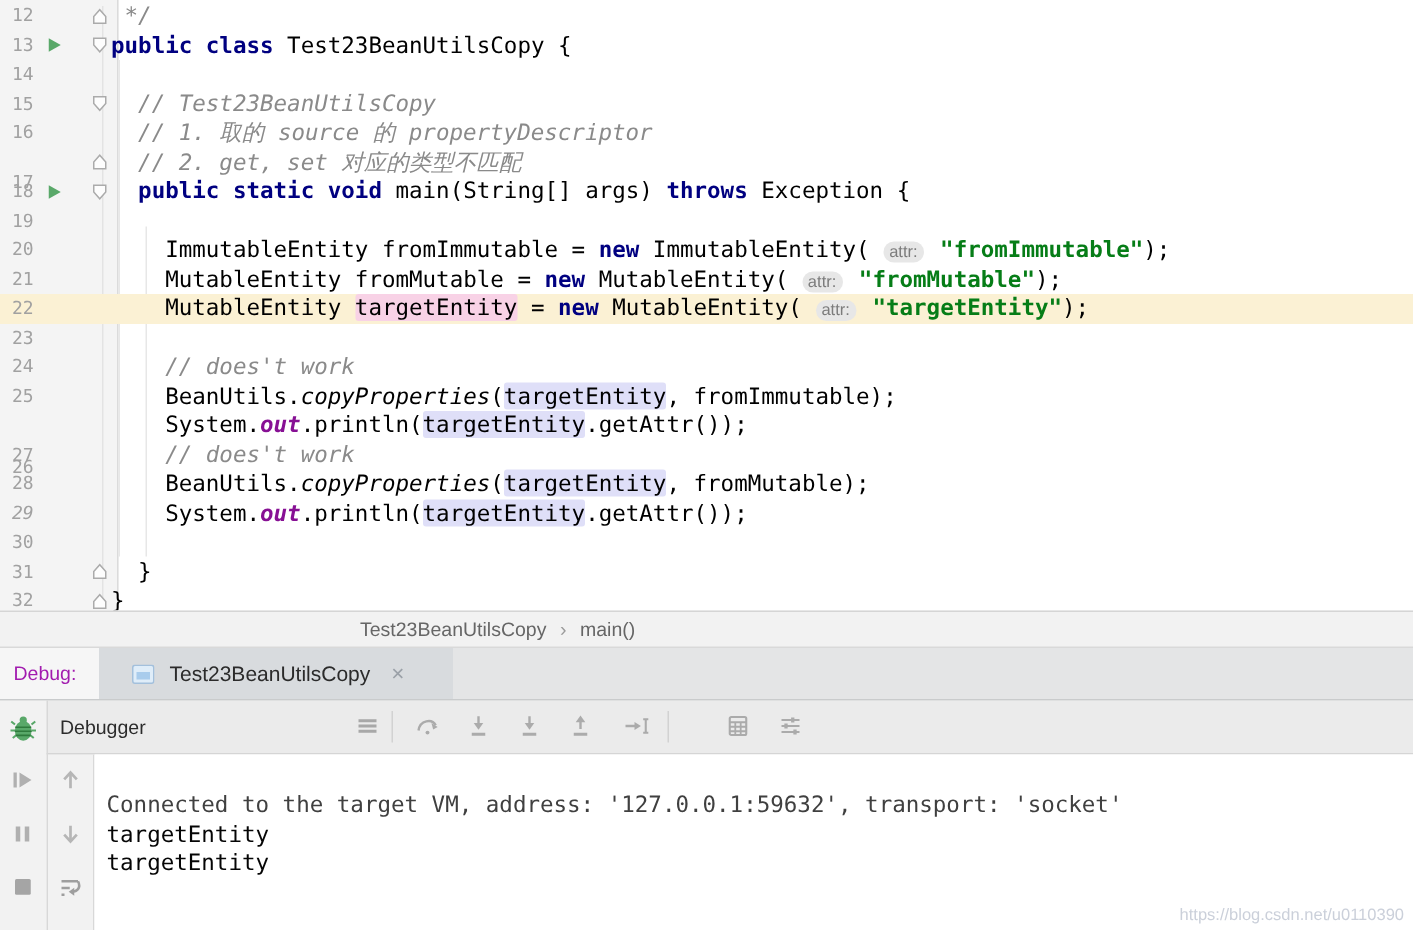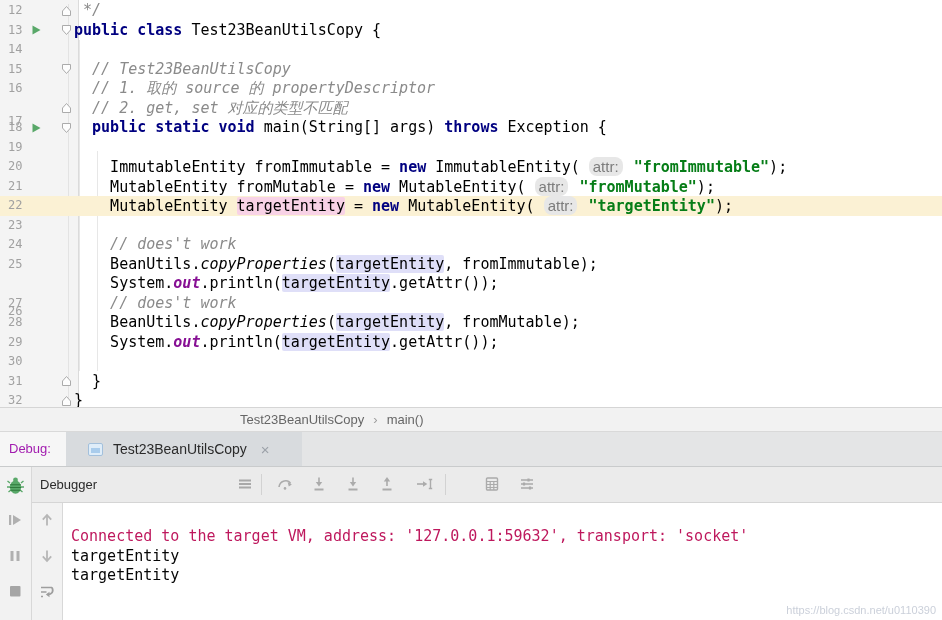--- a/index.html
+++ b/index.html
@@ -19,21 +19,21 @@
   .fold-marker{position:absolute;left:61px;height:19.5px;display:flex;align-items:center;cursor:pointer;}
   .code-text{position:absolute;left:74px;height:19.5px;line-height:19.5px;font-size:15px;white-space:pre;color:#000;}
   .tk-kw{color:#000080;font-weight:bold}
   .tk-txt{color:#000}
   .tk-cmt{color:#8A8A8A;font-style:italic}
   .tk-str{color:#067D17;font-weight:bold}
   .tk-sm{color:#000;font-style:italic}
   .tk-sf{color:#871094;font-weight:bold;font-style:italic}
   .tk-hlr{background:#DFDFF8;border-radius:2px}
   .tk-hlw{background:#F8D2E6;border-radius:2px}
-  .tk-hint{background:#E7E7E7;color:#7C7C7C;font-size:15px;border-radius:8px;padding:1px 4px;margin:0 2px 0 0;
+  .tk-hint{background:#E7E7E7;color:#7C7C7C;font-size:11px;border-radius:8px;padding:1px 4px;margin:0 2px 0 0;
            font-family:"Liberation Sans",sans-serif;}
 
   
   #breadcrumb{position:absolute;left:0;top:407px;width:942px;height:25px;background:#F2F2F2;
               border-top:1px solid #D5D5D5;border-bottom:1px solid #D9D9D9;box-sizing:border-box;
               font-family:"Liberation Sans",sans-serif;font-size:13px;color:#666;}
   #breadcrumb .bc-inner{position:absolute;left:240px;top:0;height:23px;display:flex;align-items:center;gap:9px;}
   .bc-item{cursor:pointer;}
   .bc-sep{color:#9C9C9C;}
 
@@ -65,21 +65,21 @@
   #strip1{position:absolute;left:0;top:467px;width:31px;height:153px;background:#F2F2F2;}
   #strip2{position:absolute;left:32px;top:503px;width:30px;height:117px;background:#F2F2F2;}
   .stricon{position:absolute;width:18px;height:18px;cursor:pointer;}
 
   .hline{position:absolute;height:1px;background:#CDCDCD;}
   .vline{position:absolute;width:1px;background:#D8D8D8;}
 
   
   #console-output{position:absolute;left:63px;top:503px;width:879px;height:117px;background:#fff;overflow:hidden;}
   .console-line{position:absolute;left:8px;height:19.5px;line-height:19.5px;font-size:15px;white-space:pre;}
-  .cl-sys{color:#be185d}
+  .cl-sys{color:#404040}
   .cl-out{color:#050505}
   .cl-cmd{color:#262626;background:#E4EDDE;padding:1px 5px;margin-left:-5px;border-radius:1px}
   #watermark{position:absolute;right:6px;bottom:4px;font-family:"Liberation Sans",sans-serif;
              font-size:11px;color:#CBD0DA;}
 </style>
 </head>
 <body>
 
 <div id="app">
 
@@ -152,21 +152,21 @@
         <div class="lnum" style="top: 235px;">24</div>
         <div class="code-text" style="top: 235px;"><span class="tk-cmt">    // does't work</span></div>
         <div class="lnum" style="top: 254.5px;">25</div>
         <div class="code-text" style="top: 254.5px;"><span class="tk-txt">    BeanUtils.</span><span class="tk-sm">copyProperties</span><span class="tk-txt">(</span><span class="tk-hlr">targetEntity</span><span class="tk-txt">, fromImmutable);</span></div>
         <div class="lnum" style="top: 274px; margin-top: 28px;">26</div>
         <div class="code-text" style="top: 274px;"><span class="tk-txt">    System.</span><span class="tk-sf">out</span><span class="tk-txt">.println(</span><span class="tk-hlr">targetEntity</span><span class="tk-txt">.getAttr());</span></div>
         <div class="lnum" style="top: 293.5px;">27</div>
         <div class="code-text" style="top: 293.5px;"><span class="tk-cmt">    // does't work</span></div>
         <div class="lnum" style="top: 313px;">28</div>
         <div class="code-text" style="top: 313px;"><span class="tk-txt">    BeanUtils.</span><span class="tk-sm">copyProperties</span><span class="tk-txt">(</span><span class="tk-hlr">targetEntity</span><span class="tk-txt">, fromMutable);</span></div>
-        <div class="lnum" style="top: 332.5px;">29</div>
+        <div class="lnum" style="top: 332.5px; font-style: italic;">29</div>
         <div class="code-text" style="top: 332.5px;"><span class="tk-txt">    System.</span><span class="tk-sf">out</span><span class="tk-txt">.println(</span><span class="tk-hlr">targetEntity</span><span class="tk-txt">.getAttr());</span></div>
         <div class="lnum" style="top: 352px;">30</div>
         <div class="code-text" style="top: 352px;"></div>
         <div class="lnum" style="top: 371.5px;">31</div>
         <div class="fold-marker" style="top: 371.5px;">
           <svg width="11" height="12" viewBox="0 0 11 12">
             <path d="M1.5 10.5 H9.5 V6 L5.5 1.5 L1.5 6 Z" fill="#FDFDFD" stroke="#ABABAB"></path>
           </svg>
         </div>
         <div class="code-text" style="top: 371.5px;"><span class="tk-txt">  }</span></div>

